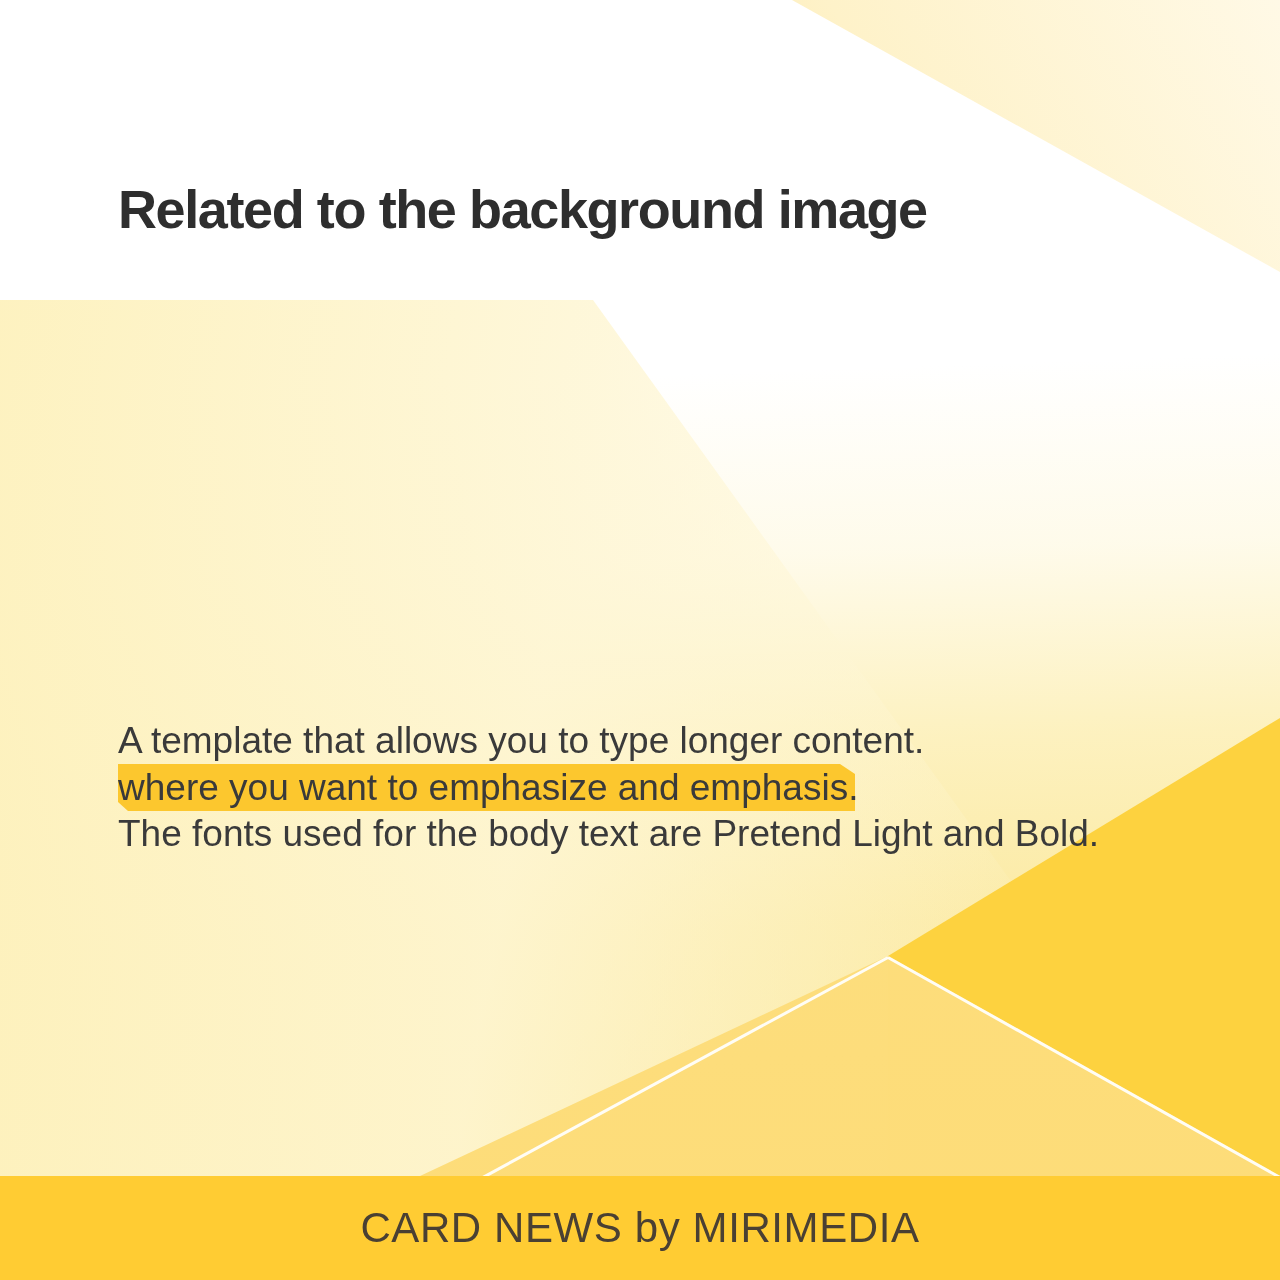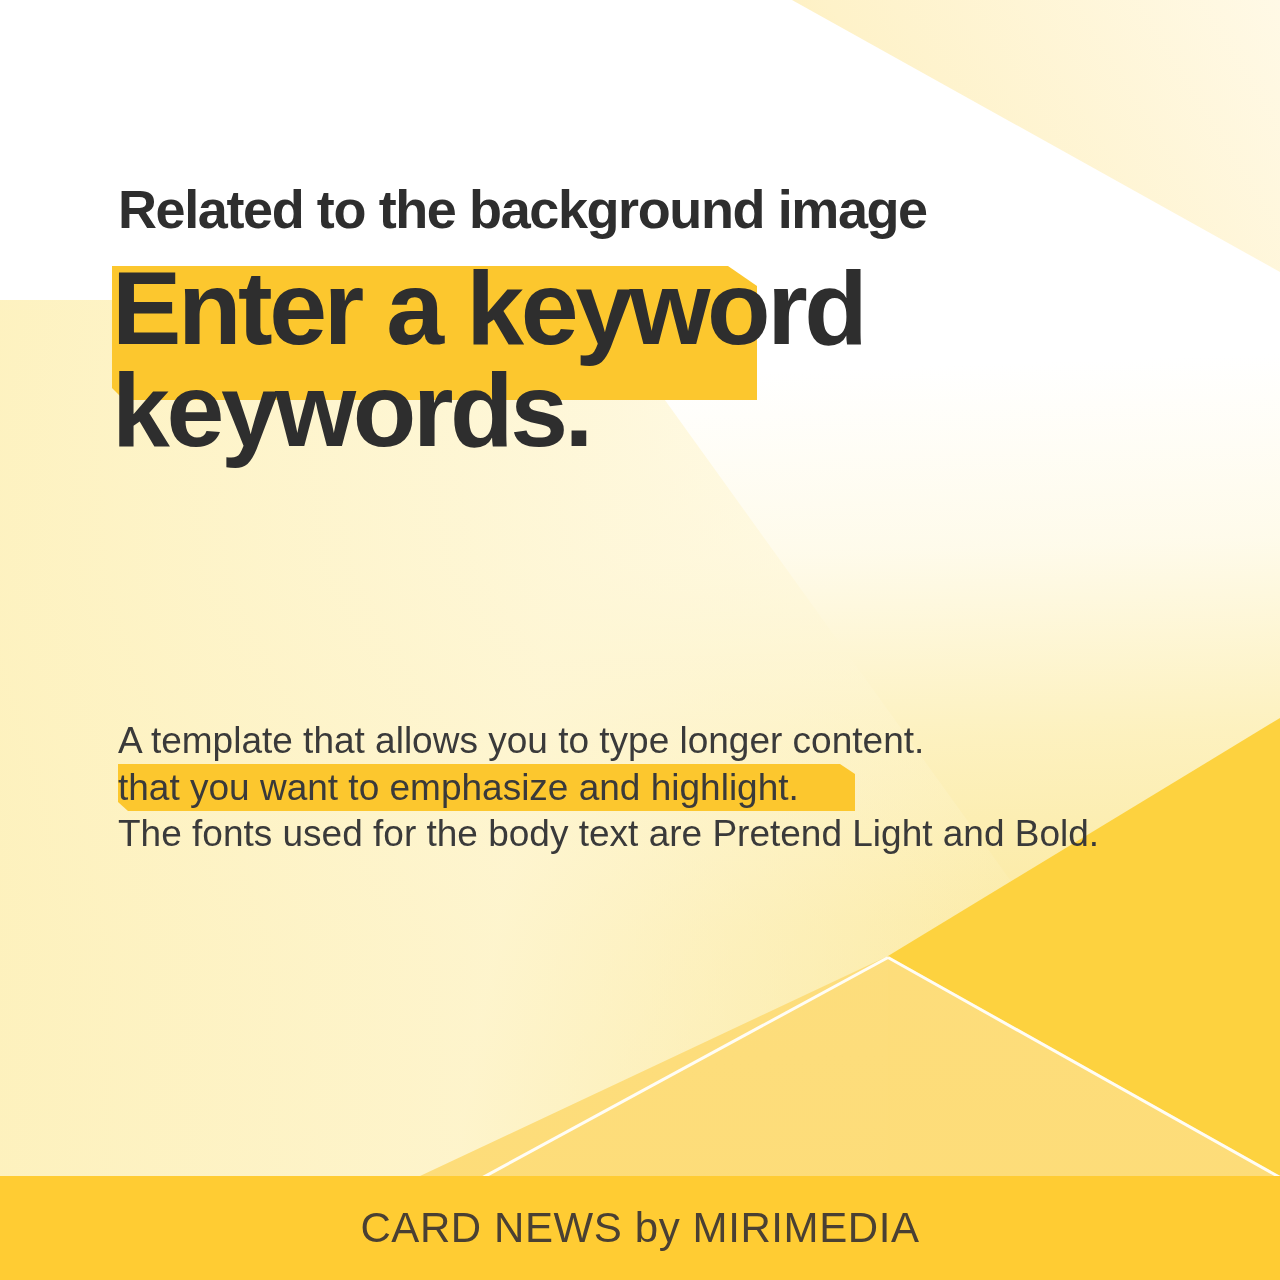--- a/index.html
+++ b/index.html
@@ -133,32 +133,25 @@
     <div class="bg-br-strong"></div>
     <div class="bg-br-mid"></div>
     <div class="crease crease-a"></div>
     <div class="crease crease-b"></div>
   </div>
 
   <div class="content">
 
     <div class="eyebrow">Related to the background image</div>
 
-    <div class="headline">
-      <div class="hl-mark"></div>
-      <div class="headline-text">
-        <span class="headline-line">Enter a keyword</span>
-        <span class="headline-line">keywords.</span>
-      </div>
-    </div>
 
     <div class="body">
       <div class="body-line">A template that allows you to type longer content.</div>
       <div class="body-mark"></div>
-      <div class="body-line">that you want to emphasize and highlight.</div>
+      <div class="body-line">where you want to emphasize and emphasis.</div>
       <div class="body-line">The fonts used for the body text are Pretend Light and Bold.</div>
       <div class="body-gap"></div>
     </div>
 
   </div>
 
   <div class="footer">
     <span class="footer-text">CARD NEWS by MIRIMEDIA</span>
   </div>
 

